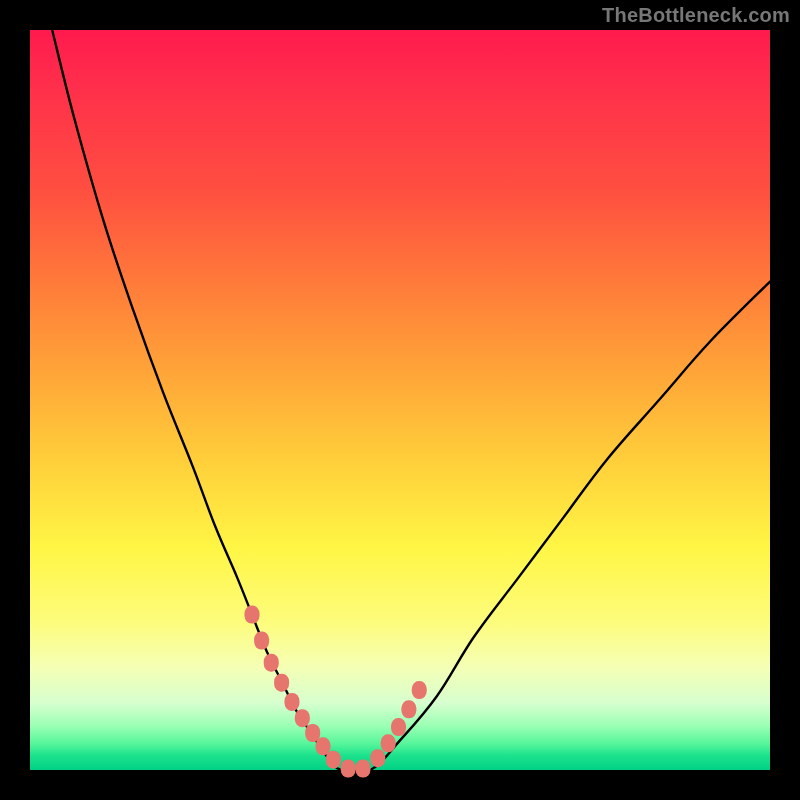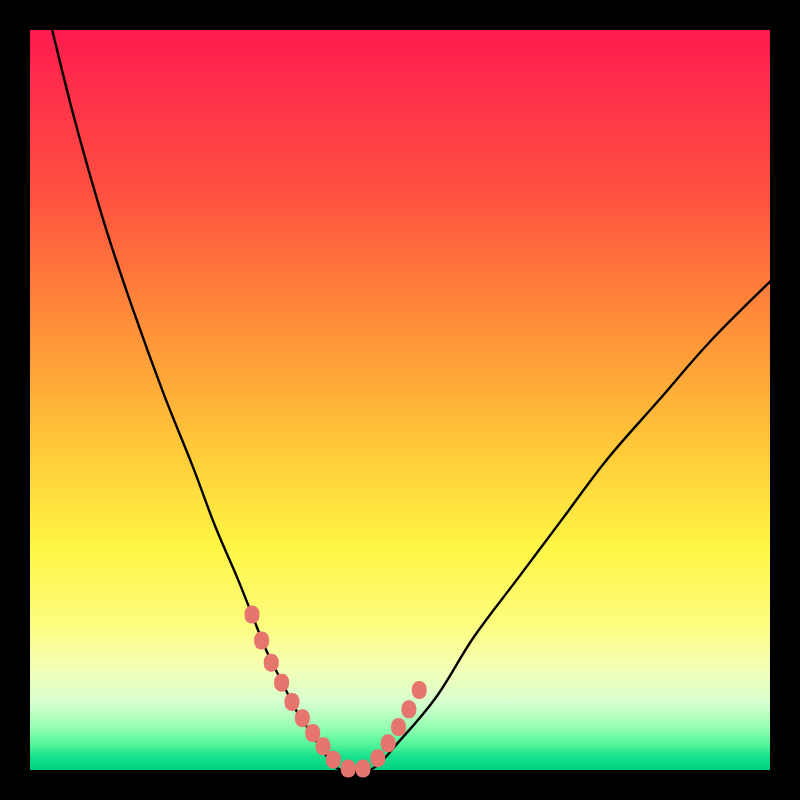--- a/index.html
+++ b/index.html
@@ -58,20 +58,21 @@
     top: 0;
     width: 740px;
     height: 740px;
     overflow: visible;
   }
 </style>
 </head>
 <body>
 
 <div class="frame">
+  <div class="watermark">TheBottleneck.com</div>
 
   <div class="plot">
     <svg class="curve" viewBox="0 0 740 740">
       <path id="curve-path" fill="none" stroke="#000000" stroke-width="2.4" stroke-linecap="round" d="M 22.2,0 C 26.195999999999998,15.983999999999991 35.076,54.16799999999996 44.4,88.79999999999995 C 53.724,123.43199999999996 63.344,157.76799999999997 74,192.39999999999998 C 84.656,227.03199999999998 92.94400000000002,250.564 103.60000000000001,281.2 C 114.256,311.836 122.54399999999998,334.628 133.2,362.59999999999997 C 143.856,390.57199999999995 153.476,412.624 162.8,436.6 C 172.12400000000002,460.576 177.008,475.81999999999994 185,495.79999999999995 C 192.992,515.78 200.54000000000002,531.616 207.20000000000002,547.6 C 213.86,563.5840000000001 216.672,571.28 222,584.6 C 227.328,597.9200000000001 231.472,609.612 236.8,621.6 C 242.12800000000001,633.5880000000001 246.27200000000002,640.5440000000001 251.60000000000002,651.2 C 256.928,661.856 261.072,671.476 266.4,680.8 C 271.72799999999995,690.1239999999999 275.87199999999996,695.008 281.2,703 C 286.528,710.992 290.67199999999997,718.5400000000001 296,725.2 C 301.32800000000003,731.86 302.808,737.336 310.8,740 C 318.79200000000003,742.664 329.744,745.328 340.40000000000003,740 C 351.05600000000004,734.672 358.012,723.72 370,710.4 C 381.988,697.0799999999999 393.68000000000006,684.648 407.00000000000006,666 C 420.32000000000005,647.352 429.348,628.112 444,606.8 C 458.652,585.4879999999999 472.41600000000005,568.912 488.40000000000003,547.6 C 504.384,526.288 516.8159999999999,509.712 532.8,488.4 C 548.784,467.08799999999997 559.884,450.512 577.2,429.2 C 594.5160000000001,407.888 610.352,391.312 629,370 C 647.648,348.688 660.82,332.112 680.8000000000001,310.8 C 700.7800000000001,289.488 729.344,262.256 740,251.59999999999997"></path>
       <g id="marker-group">
           <rect x="214.5" y="575.6" width="15" height="18" rx="7" ry="8" fill="#e6756e"></rect>
           <rect x="224.12" y="601.5" width="15" height="18" rx="7" ry="8" fill="#e6756e"></rect>
           <rect x="233.74" y="623.7" width="15" height="18" rx="7" ry="8" fill="#e6756e"></rect>
           <rect x="244.10000000000002" y="643.68" width="15" height="18" rx="7" ry="8" fill="#e6756e"></rect>
           <rect x="254.45999999999998" y="662.92" width="15" height="18" rx="7" ry="8" fill="#e6756e"></rect>

